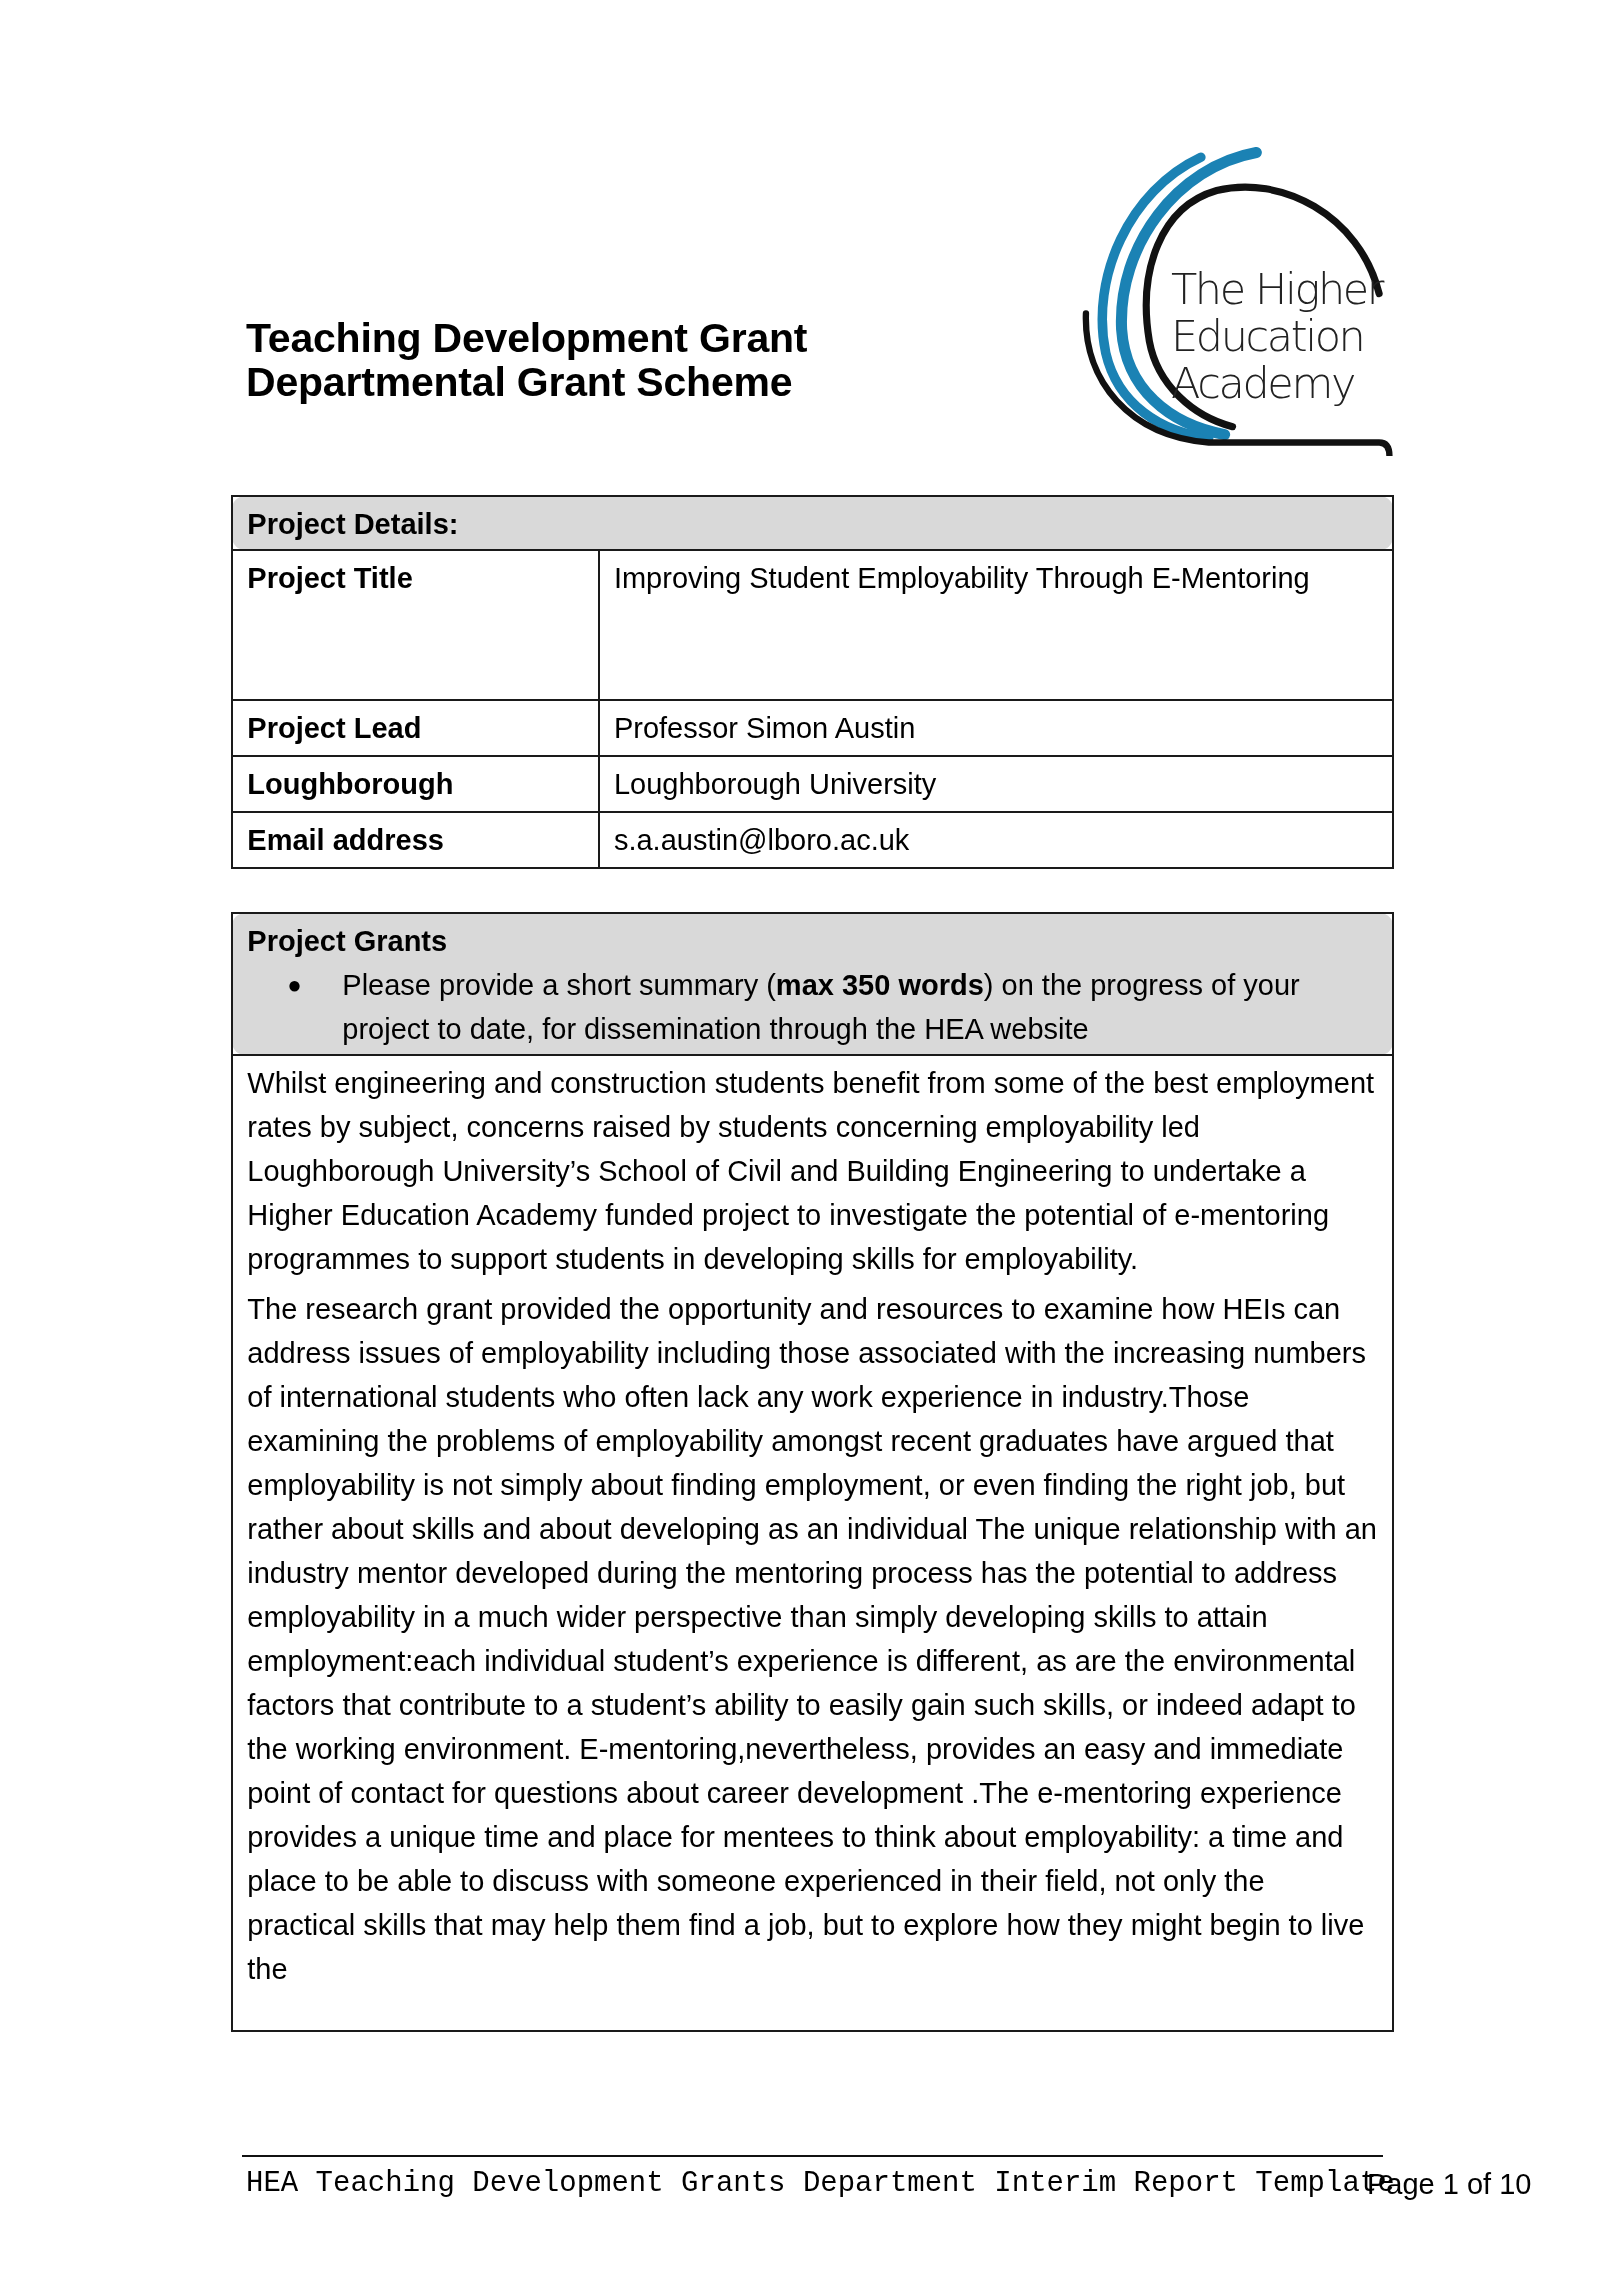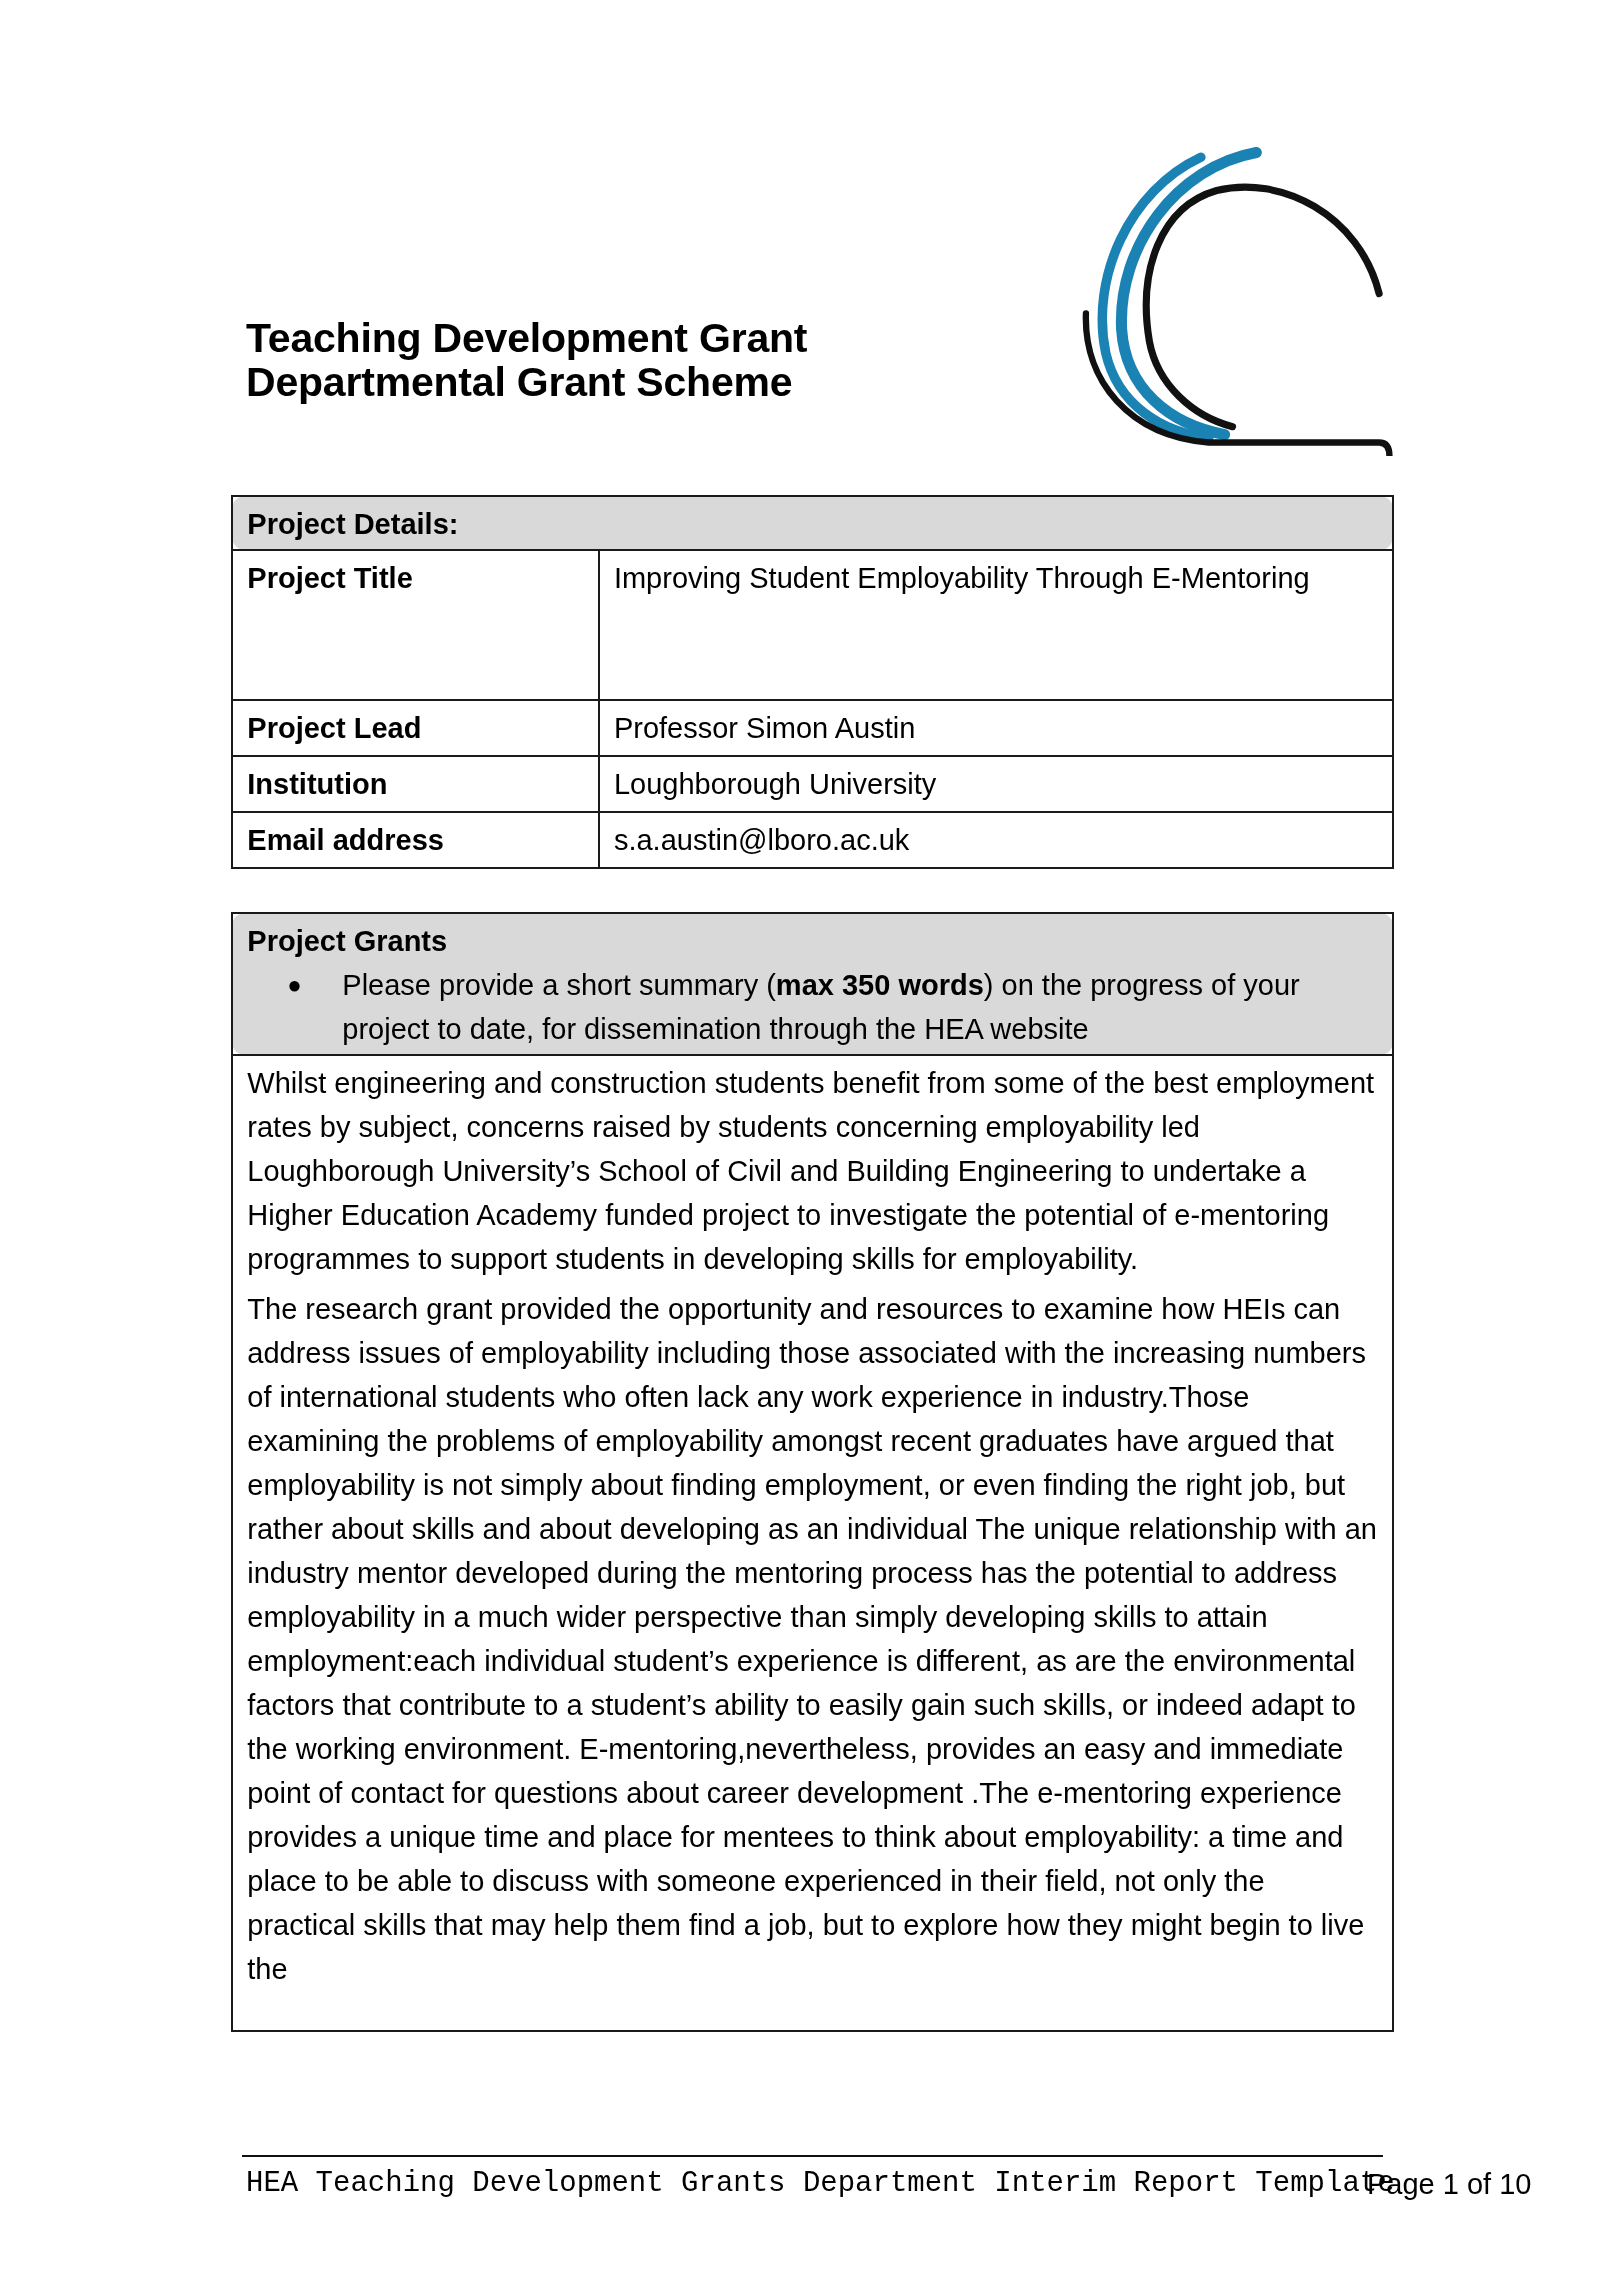--- a/index.html
+++ b/index.html
@@ -39,37 +39,42 @@
   <div>Departmental Grant Scheme</div>
 </div>
 
 <div class="logo">
   <svg width="325" height="313" viewBox="0 0 410 395">
     <path d="M160 18 C 70 60, 20 170, 40 265 C 55 330, 110 365, 170 372" fill="none" stroke="#1b82b4" stroke-width="12" stroke-linecap="round"></path>
     <path d="M230 12 C 130 30, 55 130, 60 235 C 65 310, 120 355, 190 368" fill="none" stroke="#1b82b4" stroke-width="14" stroke-linecap="round"></path>
     <path d="M15 215 C 12 300, 70 370, 170 378 L 385 378 C 395 378, 398 385, 398 395" fill="none" stroke="#111" stroke-width="8" stroke-linecap="round"></path>
     <path d="M385 190 C 360 90, 260 40, 180 60 C 110 80, 80 160, 95 250 C 105 305, 150 345, 200 358" fill="none" stroke="#111" stroke-width="9" stroke-linecap="round"></path>
   </svg>
+  <div class="logo-text">
+    <div>The Higher</div>
+    <div>Education</div>
+    <div>Academy</div>
+  </div>
 </div>
 
 <table id="details">
   <tbody>
       <tr class="r-header">
     <td class="hdr" colspan="2">Project Details:</td>
   </tr>
   <tr class="r-title">
     <td class="lbl">Project Title</td>
     <td>Improving Student Employability Through E-Mentoring</td>
   </tr>
   <tr class="r-lead">
     <td class="lbl">Project Lead</td>
     <td>Professor Simon Austin</td>
   </tr>
   <tr class="r-inst">
-    <td class="lbl">Institution</td>
+    <td class="lbl">Loughborough</td>
     <td>Loughborough University</td>
   </tr>
   <tr class="r-email">
     <td class="lbl">Email address</td>
     <td>s.a.austin@lboro.ac.uk</td>
   </tr>
 </tbody>
   </table>
 
 <table id="summary">

